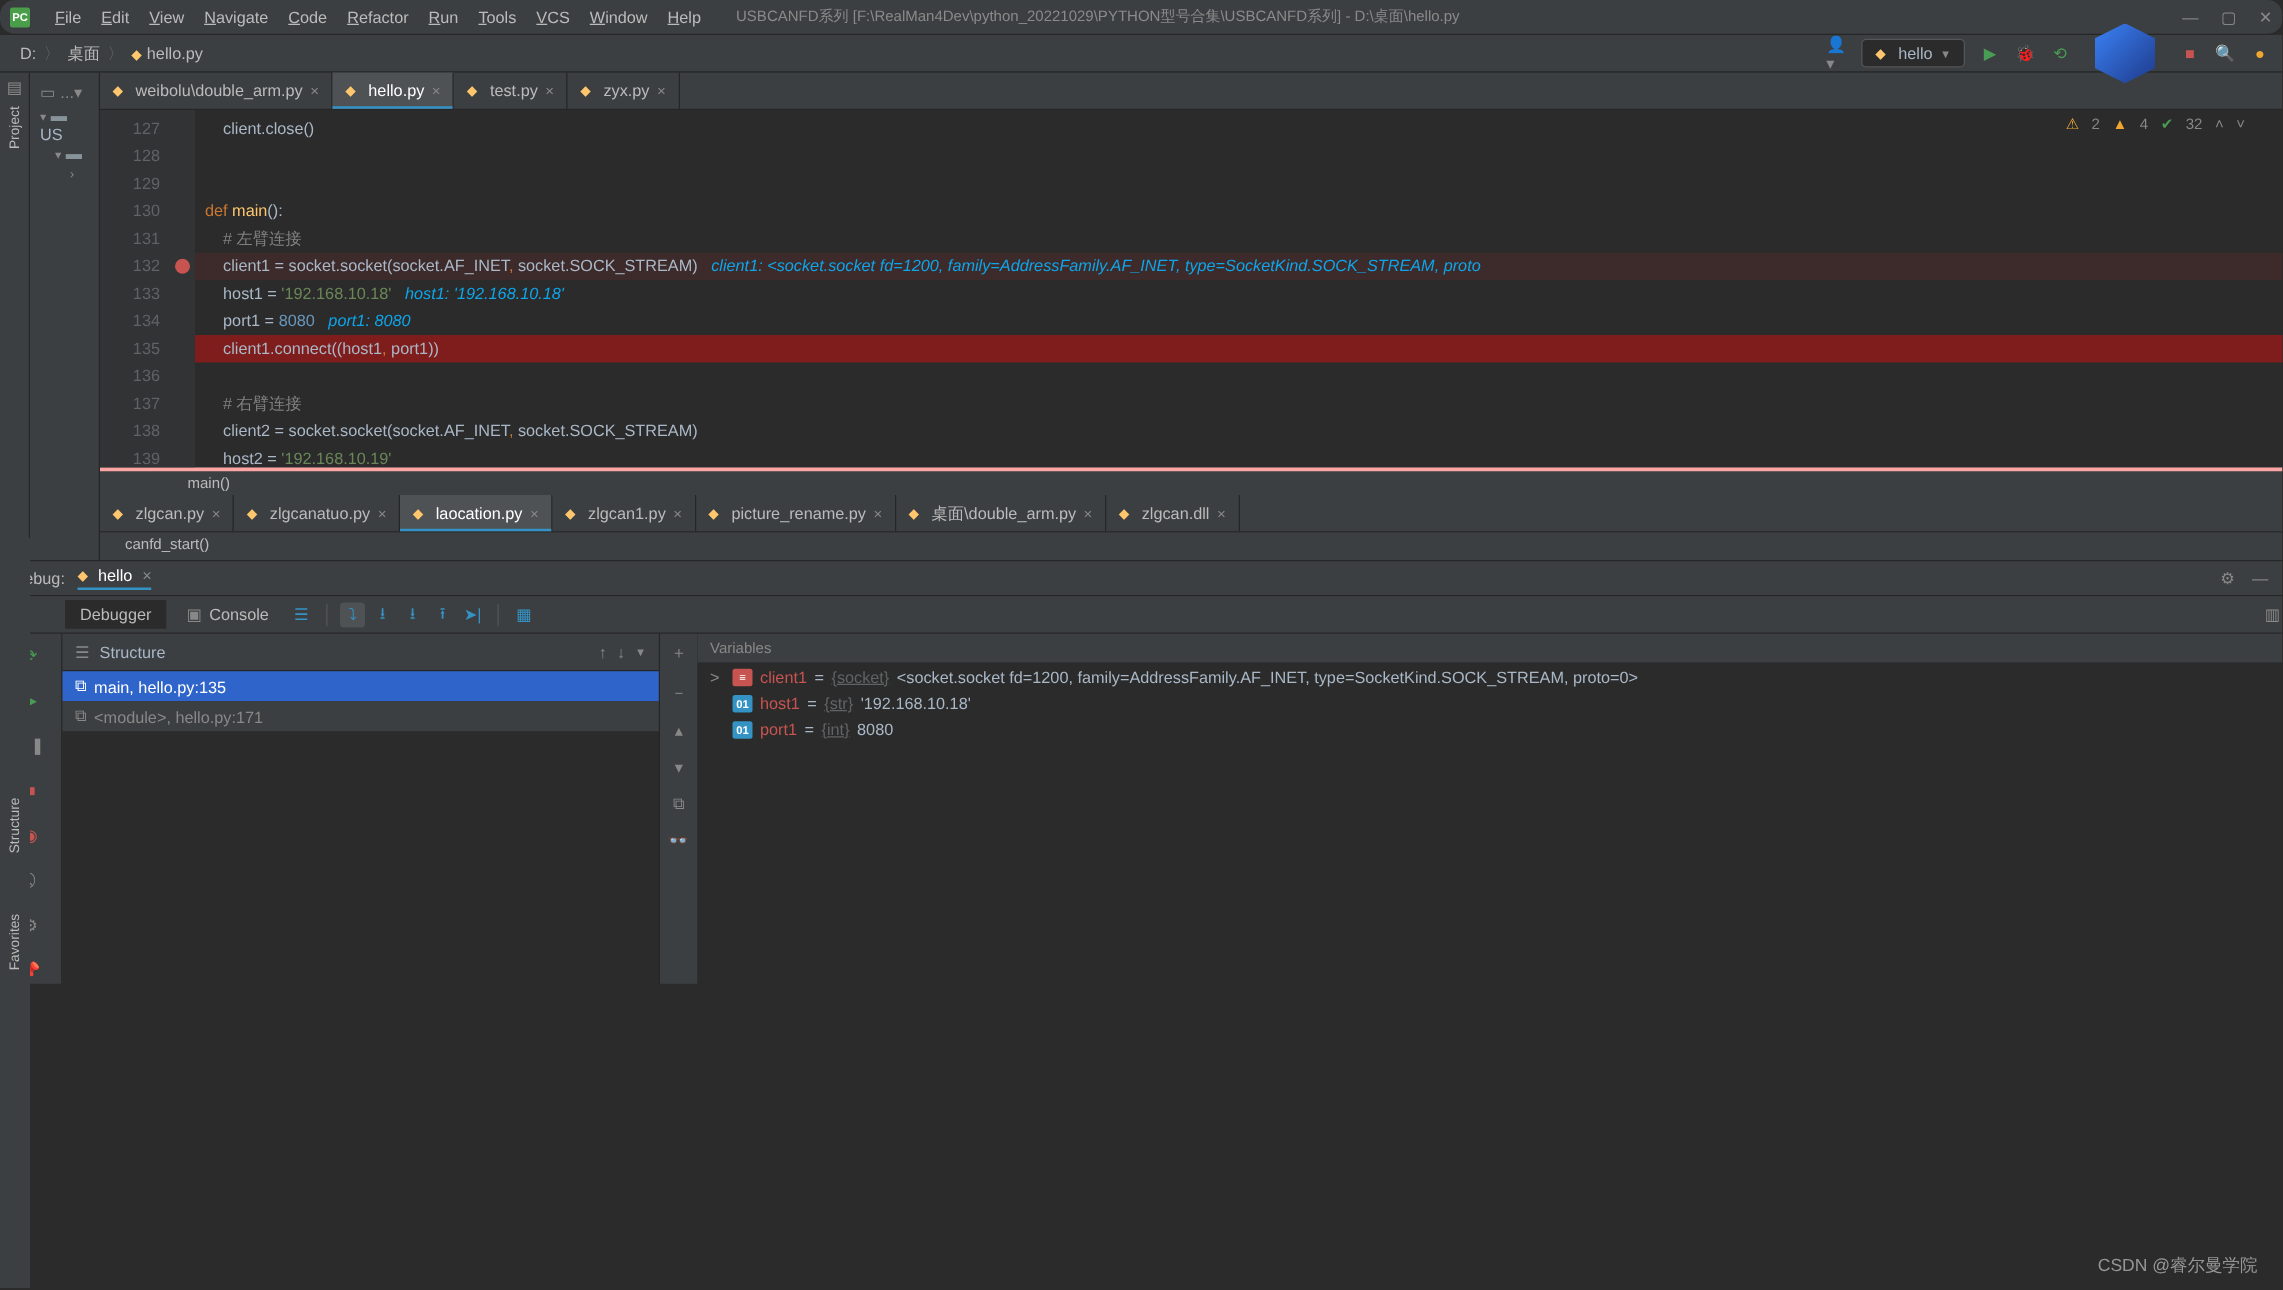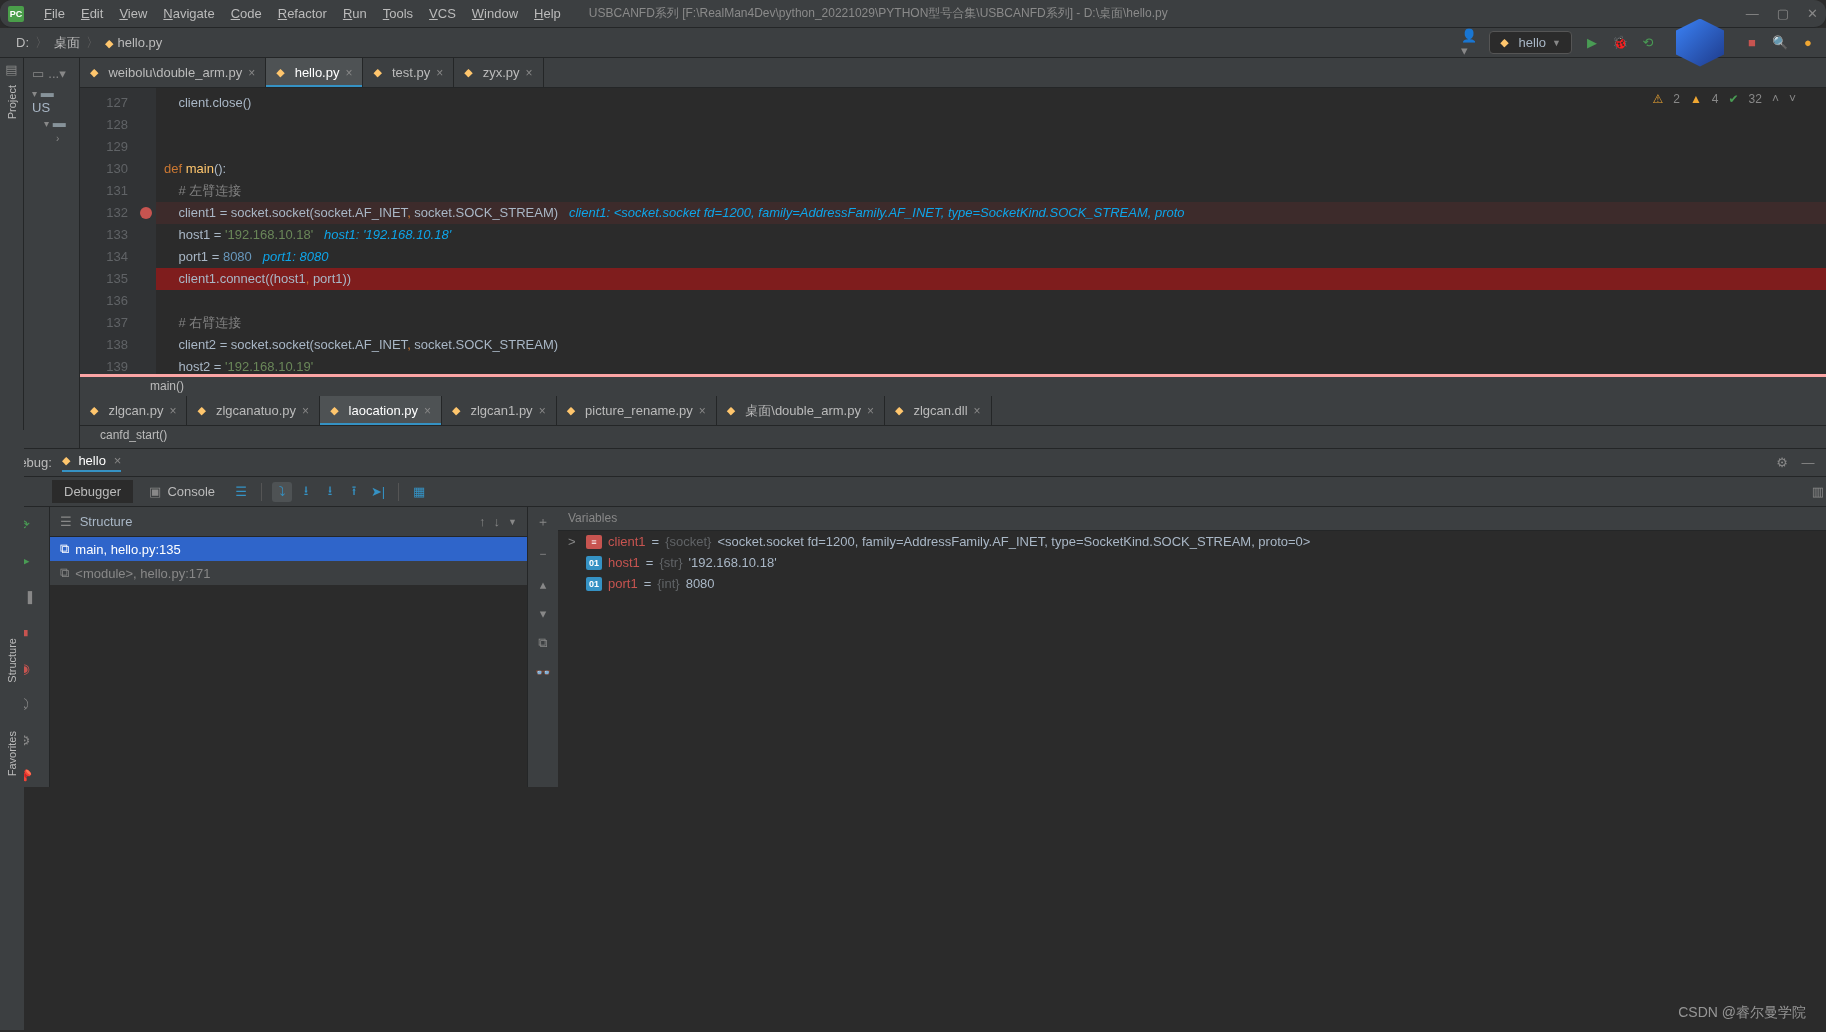--- a/index.html
+++ b/index.html
@@ -76,21 +76,21 @@
 .frame-list { flex: 1; }
 .frame-item { height: 24px; display: flex; align-items: center; padding: 0 10px; gap: 6px; color: #bbb; }
 .frame-item.sel { background: #2f65ca; color: #fff; }
 .frame-item.dim { background: #3c3f41; color: #888; }
 .vars-mid { width: 30px; background: #3c3f41; display: flex; flex-direction: column; align-items: center; padding-top: 6px; gap: 14px; }
 .vars-pane { flex: 1; background: #2b2b2b; display: flex; flex-direction: column; }
 .var-row { padding: 3px 10px; display: flex; align-items: center; gap: 6px; font-size: 13px; }
 .var-ic { width: 16px; height: 14px; background: #3592c4; border-radius: 2px; color: #fff; font-size: 9px; display: inline-flex; align-items: center; justify-content: center; font-weight: bold; }
 .var-ic.o { background: #c75450; }
 .vname { color: #c75450; }
-.vtype { color: #606366; }
+.vtype { color: #606366; text-decoration: underline; }
 .vval { color: #a9b7c6; }
 .chev { color: #888; width: 12px; }
 .left-tools { position: fixed; left: 0; top: 430px; width: 24px; background: #3c3f41; display: flex; flex-direction: column; align-items: center; padding-top: 200px; gap: 40px; height: 600px; }
 .watermark { position: fixed; bottom: 10px; right: 20px; color: #ddd; font-size: 14px; opacity: 0.6; }
 .chevdn { font-size: 9px; color: #888; }
 </style>
 </head>
 <body>
 
 <div class="top-menu">

